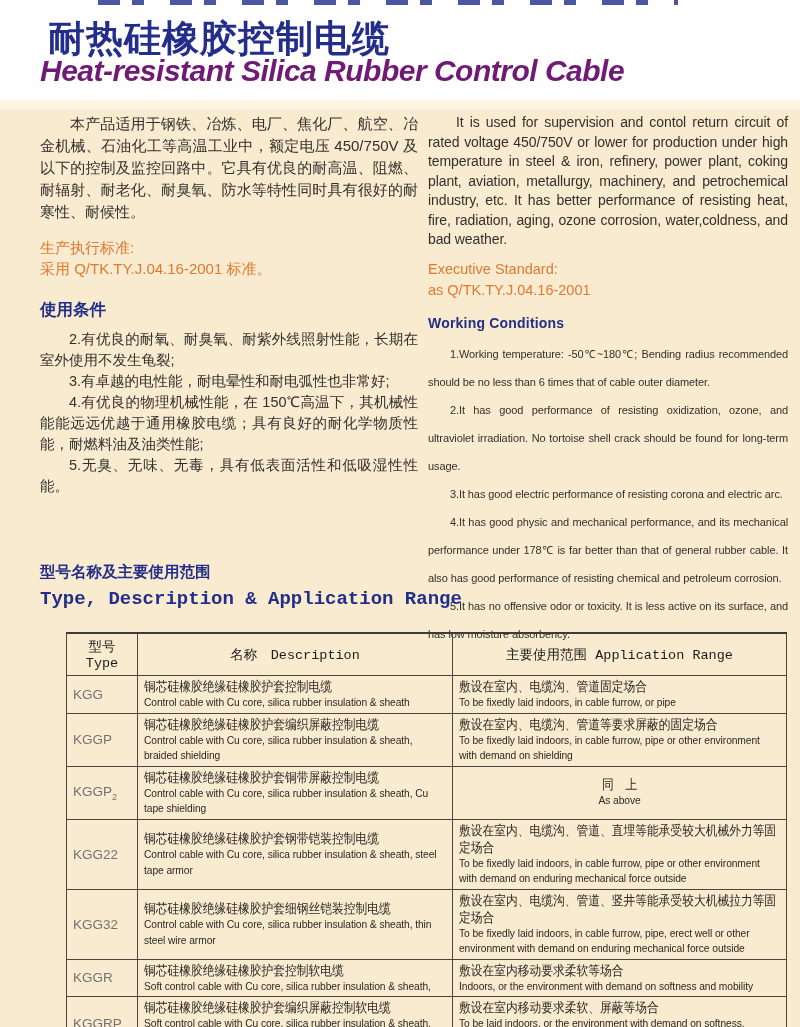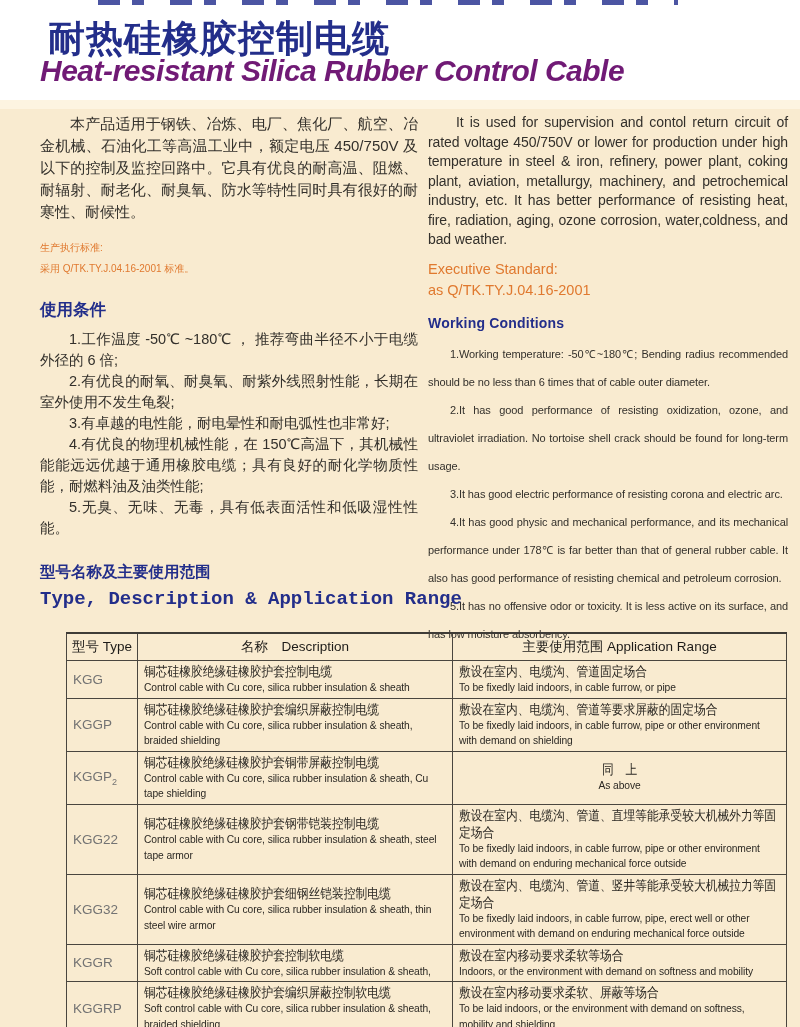--- a/index.html
+++ b/index.html
@@ -19,42 +19,42 @@
 
   .col{position:absolute;top:13px;color:#33302b;}
   .col-left{left:40px;width:378px;}
   .col-right{left:428px;width:360px;}
 
   p{margin:0;}
   .intro-zh{font-size:15px;line-height:22px;text-align:justify;text-indent:2em;word-break:break-all;}
   .intro-en{font-size:14px;line-height:19.5px;text-align:justify;text-indent:2em;letter-spacing:-0.1px;}
 
   .standard{margin-top:14px;color:#e0792f;}
-  .standard p{font-size:10px;line-height:21px;}
+  .standard p{font-size:15px;line-height:21px;}
   .standard.en{margin-top:9px;}
   .standard.en p{font-size:14.5px;}
 
   .cond-head{margin-top:20px;margin-bottom:8px;font-weight:bold;color:#232e8a;}
   .cond-head.zh{font-size:16.5px;}
   .cond-head.en{font-size:14px;letter-spacing:.2px;}
 
   .zh-item{font-size:14.5px;line-height:21px;text-align:justify;text-indent:2em;word-break:break-all;}
   .en-item{font-size:11px;line-height:28px;text-align:justify;text-indent:2em;letter-spacing:-0.1px;}
 
   .table-section{position:absolute;left:40px;top:462px;width:748px;color:#232e8a;}
   .ts-head-zh{font-size:15.5px;font-weight:bold;margin-bottom:5px;}
   .ts-head-en{font-size:19px;font-weight:bold;margin-bottom:22px;font-family:Liberation Mono, monospace;}
 
   table.spec{border-collapse:collapse;margin-left:26px;width:720px;table-layout:fixed;
     border-top:2px solid #3f3c37;border-bottom:3px solid #3f3c37;color:#2b2823;}
   table.spec col.c-type{width:71px;}
   table.spec col.c-desc{width:315px;}
   table.spec col.c-app{width:334px;}
   table.spec th,table.spec td{border:1px solid #4a463f;padding:2px 6px;vertical-align:middle;font-weight:normal;}
-  table.spec th{font-size:13.5px;text-align:center;padding:4px 4px;color:#1d1b18;}
+  table.spec th{font-size:13.5px;text-align:center;padding:4px 4px;color:#1d1b18;font-family:Liberation Mono, monospace;}
   td.type-cell{text-align:left;font-size:13.5px;color:#737373;}
   td.type-cell sub{font-size:9px;}
   .cell-inner{width:115%;transform:scaleX(0.87);transform-origin:0 50%;}
   .cell-inner.center{text-align:center;}
   .t-zh{font-size:13.5px;line-height:17px;word-break:break-all;}
   .t-en{font-size:11.8px;line-height:15.5px;letter-spacing:-0.1px;}
 </style>
 </head>
 <body>
 
@@ -68,21 +68,20 @@
   <div class="body-bg">
 
     <div class="col col-left">
       <p class="intro-zh">本产品适用于钢铁、冶炼、电厂、焦化厂、航空、冶金机械、石油化工等高温工业中，额定电压 450/750V 及以下的控制及监控回路中。它具有优良的耐高温、阻燃、耐辐射、耐老化、耐臭氧、防水等特性同时具有很好的耐寒性、耐候性。</p>
       <div class="standard zh">
         <p>生产执行标准:</p>
         <p>采用 Q/TK.TY.J.04.16-2001 标准。</p>
       </div>
       <h3 class="cond-head zh" style="margin:20px 0 8px 0;">使用条件</h3>
       <div id="cond-zh">
-          <p class="zh-item">1.工作温度 -50℃ ~180℃ ， 推荐弯曲半径不小于电缆外径的 6 倍;</p>
           <p class="zh-item">2.有优良的耐氧、耐臭氧、耐紫外线照射性能，长期在室外使用不发生龟裂;</p>
           <p class="zh-item">3.有卓越的电性能，耐电晕性和耐电弧性也非常好;</p>
           <p class="zh-item">4.有优良的物理机械性能，在 150℃高温下，其机械性能能远远优越于通用橡胶电缆；具有良好的耐化学物质性能，耐燃料油及油类性能;</p>
           <p class="zh-item">5.无臭、无味、无毒，具有低表面活性和低吸湿性性能。</p>
         </div>
     </div>
 
     <div class="col col-right">
       <p class="intro-en">It is used for supervision and contol return circuit of rated voltage 450/750V or lower for production under high temperature in steel &amp; iron, refinery, power plant, coking plant, aviation, metallurgy, machinery, and petrochemical industry, etc. It has better performance of resisting heat, fire, radiation, aging, ozone corrosion, water,coldness, and bad weather.</p>
       <div class="standard en">

